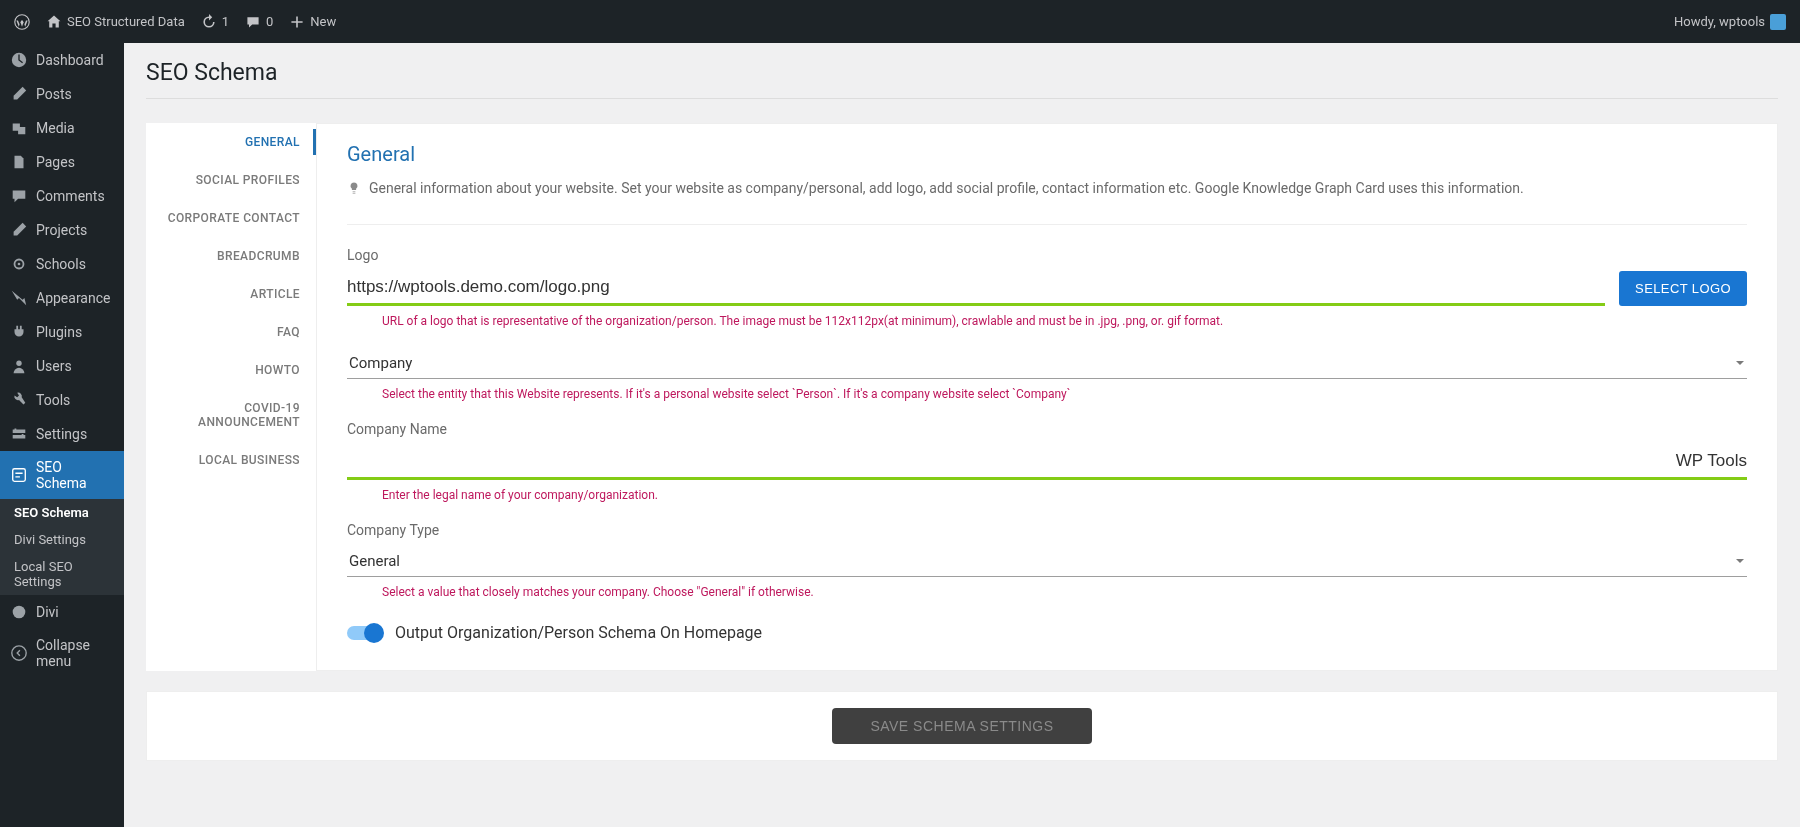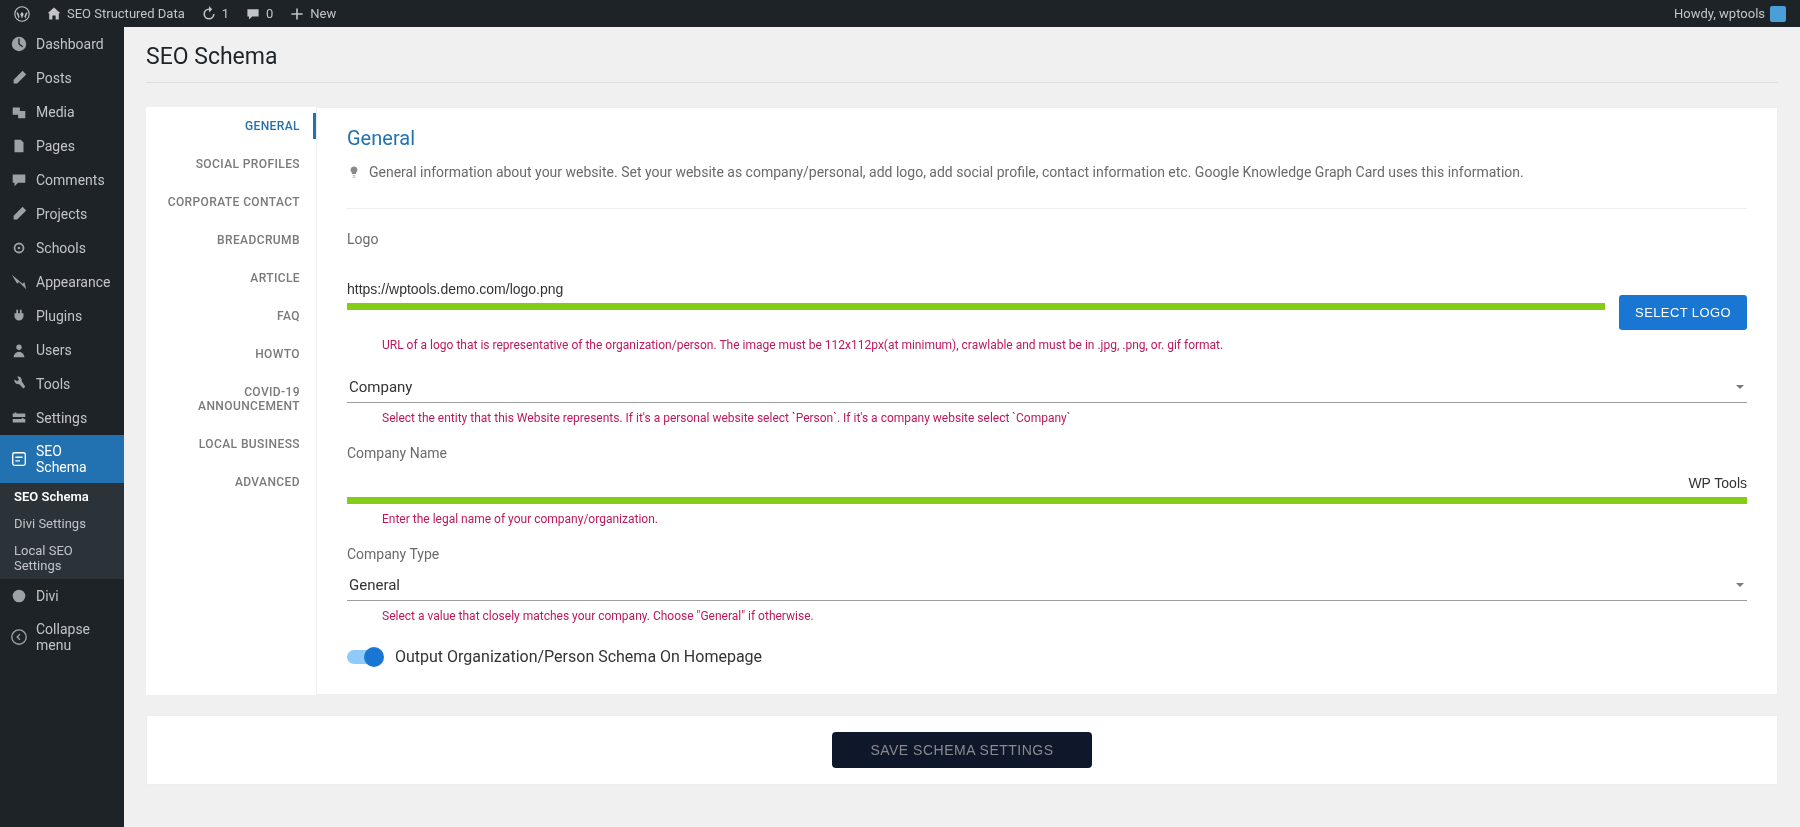--- a/index.html
+++ b/index.html
@@ -1,19 +1,19 @@
 <!DOCTYPE html>
 <html><head>
 <meta charset="utf-8">
 <style>
 * { margin: 0; padding: 0; box-sizing: border-box; }
 body { font-family: -apple-system, BlinkMacSystemFont, "Segoe UI", Roboto, sans-serif; font-size: 13px; background: #f0f0f1; }
 
 
-.toolbar { height: 27px; background: #1d2327; color: #c3c4c7; display: flex; align-items: center; justify-content: space-between; font-size: 13px; padding: 0 8px; }
+.toolbar { height: 43px; background: #1d2327; color: #c3c4c7; display: flex; align-items: center; justify-content: space-between; font-size: 13px; padding: 0 8px; }
 .toolbar-left, .toolbar-right { display: flex; align-items: center; gap: 4px; }
 .toolbar-item { display: flex; align-items: center; gap: 5px; padding: 0 6px; color: #c3c4c7; cursor: pointer; }
 .toolbar-item svg { fill: #c3c4c7; }
 .avatar { width: 16px; height: 16px; background: #4a9fd8; border-radius: 2px; }
 
 .layout { display: flex; min-height: calc(100vh - 27px); }
 
 
 .sidebar { width: 124px; background: #1d2327; color: #c3c4c7; display: flex; flex-direction: column; }
 .sidebar-item { display: flex; align-items: center; gap: 8px; padding: 8px 10px; color: #c3c4c7; font-size: 14px; cursor: pointer; }
@@ -40,33 +40,33 @@
 
 
 .panel { flex: 1; padding: 18px 30px 28px; border-left: 1px solid #eee; border-right: 1px solid #eee; border-bottom: 1px solid #eee; border-top: 1px solid #eee; }
 .panel-title { color: #2271b1; font-size: 20px; font-weight: 400; margin-bottom: 14px; }
 .panel-desc { color: #6a6a6a; font-size: 14px; margin-bottom: 22px; display: flex; align-items: center; gap: 8px; border-bottom: 1px solid #eee; padding-bottom: 28px; }
 .panel-desc svg { flex-shrink: 0; width: 14px; height: 14px; fill: #8a8a8a; }
 
 .field { margin-bottom: 20px; }
 .field-label { color: #6a6a6a; font-size: 14px; margin-bottom: 8px; }
 .field-row { display: flex; gap: 14px; align-items: center; }
-.input { flex: 1; border: none; border-bottom: 7px solid #84cc16; padding: 6px 0; font-size: 14px; color: #333; background: transparent; outline: none; }
+.input { flex: 1; border: none; border-bottom: 3px solid #84cc16; padding: 6px 0; font-size: 17px; color: #333; background: transparent; outline: none; }
 .select { flex: 1; display: flex; justify-content: space-between; align-items: center; border-bottom: 1px solid #9e9e9e; padding: 6px 2px; font-size: 15px; color: #333; cursor: pointer; }
 .select svg { width: 10px; height: 10px; fill: #7a7a7a; }
-.btn { background: #1976d2; color: #fff; border: none; padding: 10px 16px; font-size: 13px; font-weight: 500; letter-spacing: .4px; cursor: pointer; border-radius: 3px; margin-top: 40px; }
+.btn { background: #1976d2; color: #fff; border: none; padding: 10px 16px; font-size: 13px; font-weight: 500; letter-spacing: .4px; cursor: pointer; border-radius: 3px; }
 .help { color: #be185d; font-size: 12px; margin-top: 8px; margin-left: 35px; }
 
 .toggle-row { display: flex; align-items: center; gap: 14px; margin-top: 24px; }
 .toggle { position: relative; width: 34px; height: 14px; background: #90caf9; border-radius: 10px; cursor: pointer; }
 .toggle::after { content: ''; position: absolute; right: -3px; top: -3px; width: 20px; height: 20px; background: #1976d2; border-radius: 50%; }
 .toggle-label { font-size: 16px; color: #333; }
 
 .save-bar { background: #fff; padding: 16px; text-align: center; margin-top: 20px; border: 1px solid #eee; }
-.save-btn { background: #0f172a; color: #8a8a8a; border: none; padding: 10px 38px; font-size: 14px; font-weight: 500; letter-spacing: .5px; border-radius: 4px; }
+.save-btn { background: #404040; color: #8a8a8a; border: none; padding: 10px 38px; font-size: 14px; font-weight: 500; letter-spacing: .5px; border-radius: 4px; }
 </style>
 </head>
 <body>
 
 <div class="toolbar">
   <div class="toolbar-left">
     <div class="toolbar-item">
         <svg viewBox="0 0 20 20" width="16" height="16">
           <circle cx="10" cy="10" r="9" fill="none" stroke="#c3c4c7" stroke-width="1.4"></circle>
           <path d="M3 8l3 8 2-6 2 6 2-6 2 6 3-8h-2l-2 5-2-5h-2l-2 5-2-5z"></path>
@@ -218,21 +218,20 @@
       <div class="tabs">
         <div class="tab active">GENERAL</div>
         <div class="tab">SOCIAL PROFILES</div>
         <div class="tab">CORPORATE CONTACT</div>
         <div class="tab">BREADCRUMB</div>
         <div class="tab">ARTICLE</div>
         <div class="tab">FAQ</div>
         <div class="tab">HOWTO</div>
         <div class="tab">COVID-19 ANNOUNCEMENT</div>
         <div class="tab">LOCAL BUSINESS</div>
-        <div class="tab">ADVANCED</div>
       </div>
 
       <div class="panel">
         <h2 class="panel-title">General</h2>
         <div class="panel-desc">
           <svg viewBox="0 0 20 20">
               <path d="M10 2a5 5 0 0 0-3 9v2h6v-2a5 5 0 0 0-3-9zM8 15h4v1H8zM8 17h4v1H8z"></path>
             </svg>
           <span>General information about your website. Set your website as company/personal, add logo, add social profile, contact information etc. Google Knowledge Graph Card uses this information.</span>
         </div>

